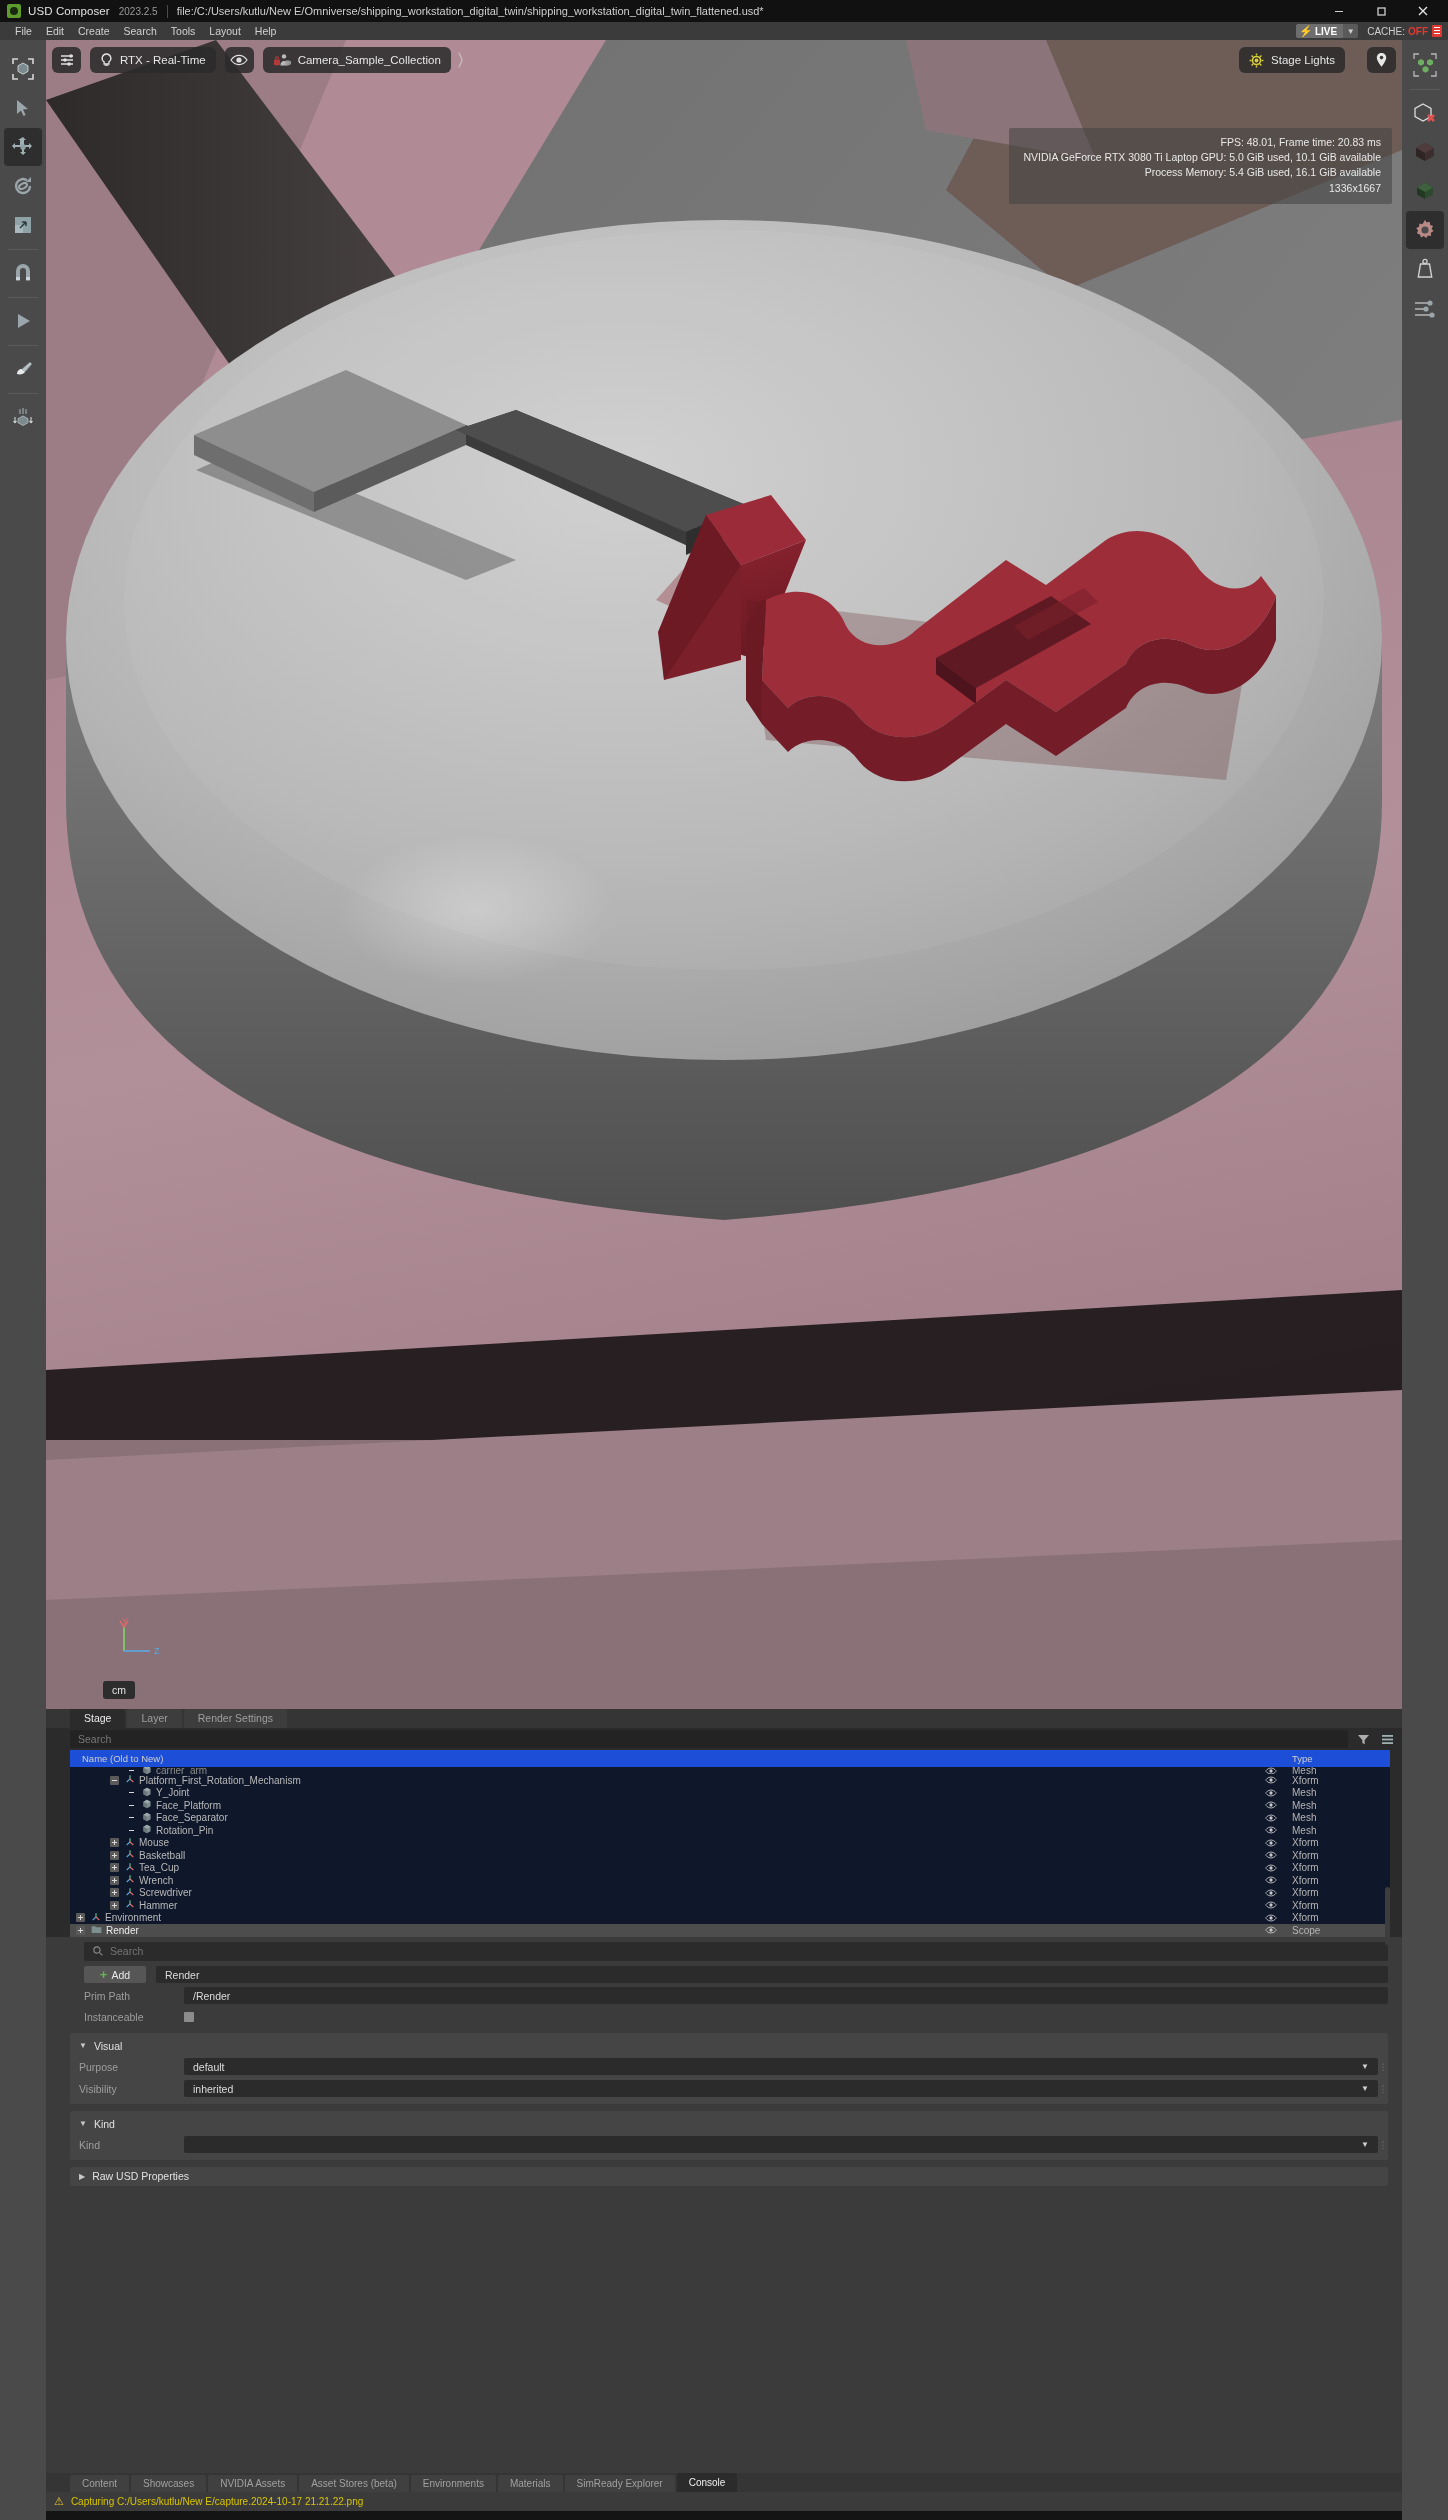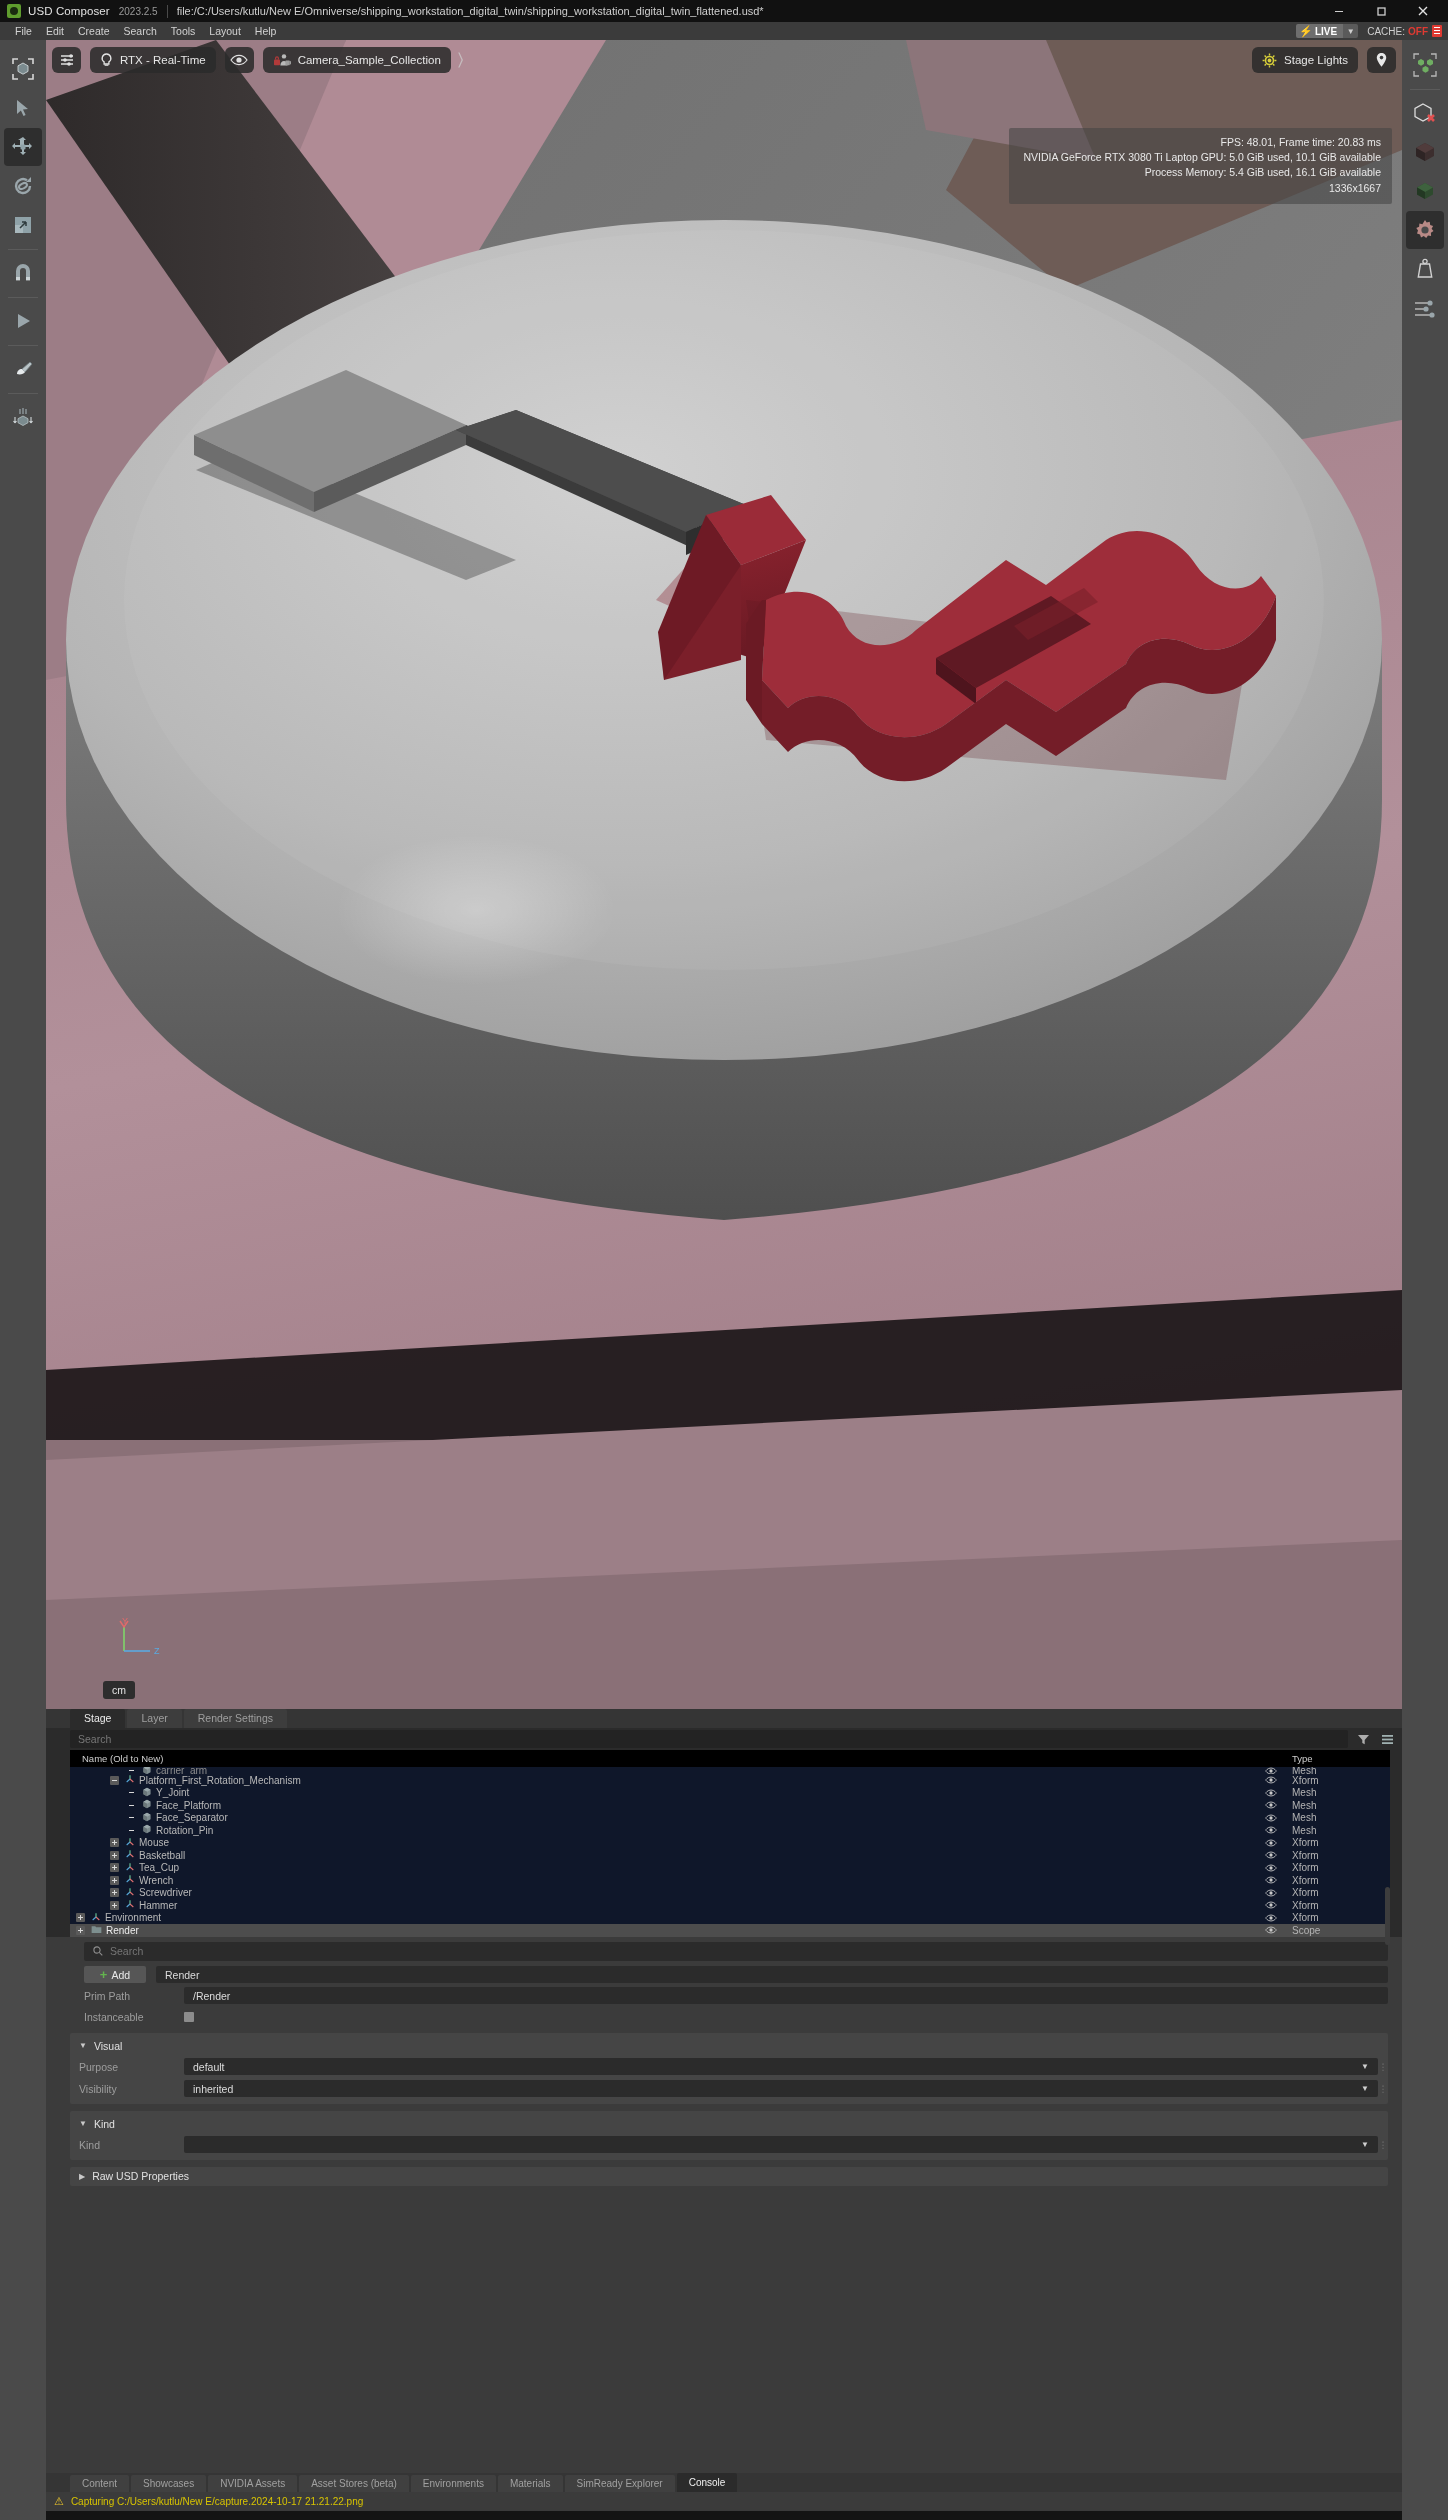--- a/index.html
+++ b/index.html
@@ -100,21 +100,21 @@
   .vp-pill{
     background:#2b2b2bdd; border-radius:6px; height:26px;
     display:flex; align-items:center; padding:0 10px; gap:7px;
     font-size:11.5px; color:#e6e6e6;
   }
   .vp-sq{
     background:#2b2b2bdd; border-radius:6px; width:29px;height:26px;
     display:flex;align-items:center;justify-content:center;
   }
   .vp-chev{ color:#cdcdcd; font-size:17px; opacity:.75; margin-left:-2px;}
-  .vp-right{ margin-left:auto; display:flex; align-items:center; gap:9px;}
+  .vp-right{ margin-left:auto; display:flex; align-items:center; gap:22px;}
 
   
   .vp-stats{
     position:absolute; top:88px; right:10px; z-index:6;
     background:#44444490; padding:7px 11px 8px 14px; border-radius:2px;
     text-align:right; font-size:10.5px; color:#e8e8e8; line-height:1.45;
   }
 
   
   .vp-axis{ position:absolute; left:68px; bottom:48px; z-index:6; }
@@ -134,21 +134,21 @@
 
   .stage{ background:#2b2b2b; flex:0 0 auto; padding:0 0 0 0;}
   .stage-search-row{ display:flex; align-items:center; height:22px; padding:2px 6px 2px 24px; gap:6px; background:#2b2b2b;}
   .stage-search{
     flex:1 1 auto; background:#232323; height:18px; border-radius:2px;
     display:flex;align-items:center; padding:0 8px; font-size:10.5px; color:#777;
   }
   .stage-tool{ width:18px;height:18px;display:flex;align-items:center;justify-content:center;}
 
   .stage-header{
-    display:flex; align-items:center; height:17px; background:#000000;
+    display:flex; align-items:center; height:17px; background:#1d4ed8;
     font-size:9.5px; color:#cfcfcf; margin-left:24px; margin-right:12px;
   }
   .sh-name{ padding-left:12px; flex:1 1 auto;}
   .sh-eye{ width:30px; display:flex; justify-content:center;}
   .sh-type{ width:104px; padding-left:6px;}
 
   .tree{ margin-left:24px; margin-right:12px; background:#0f172a; position:relative; }
   .trow{
     display:flex; align-items:center; height:12.5px; font-size:10px; color:#b9b9b9;
     position:relative;

